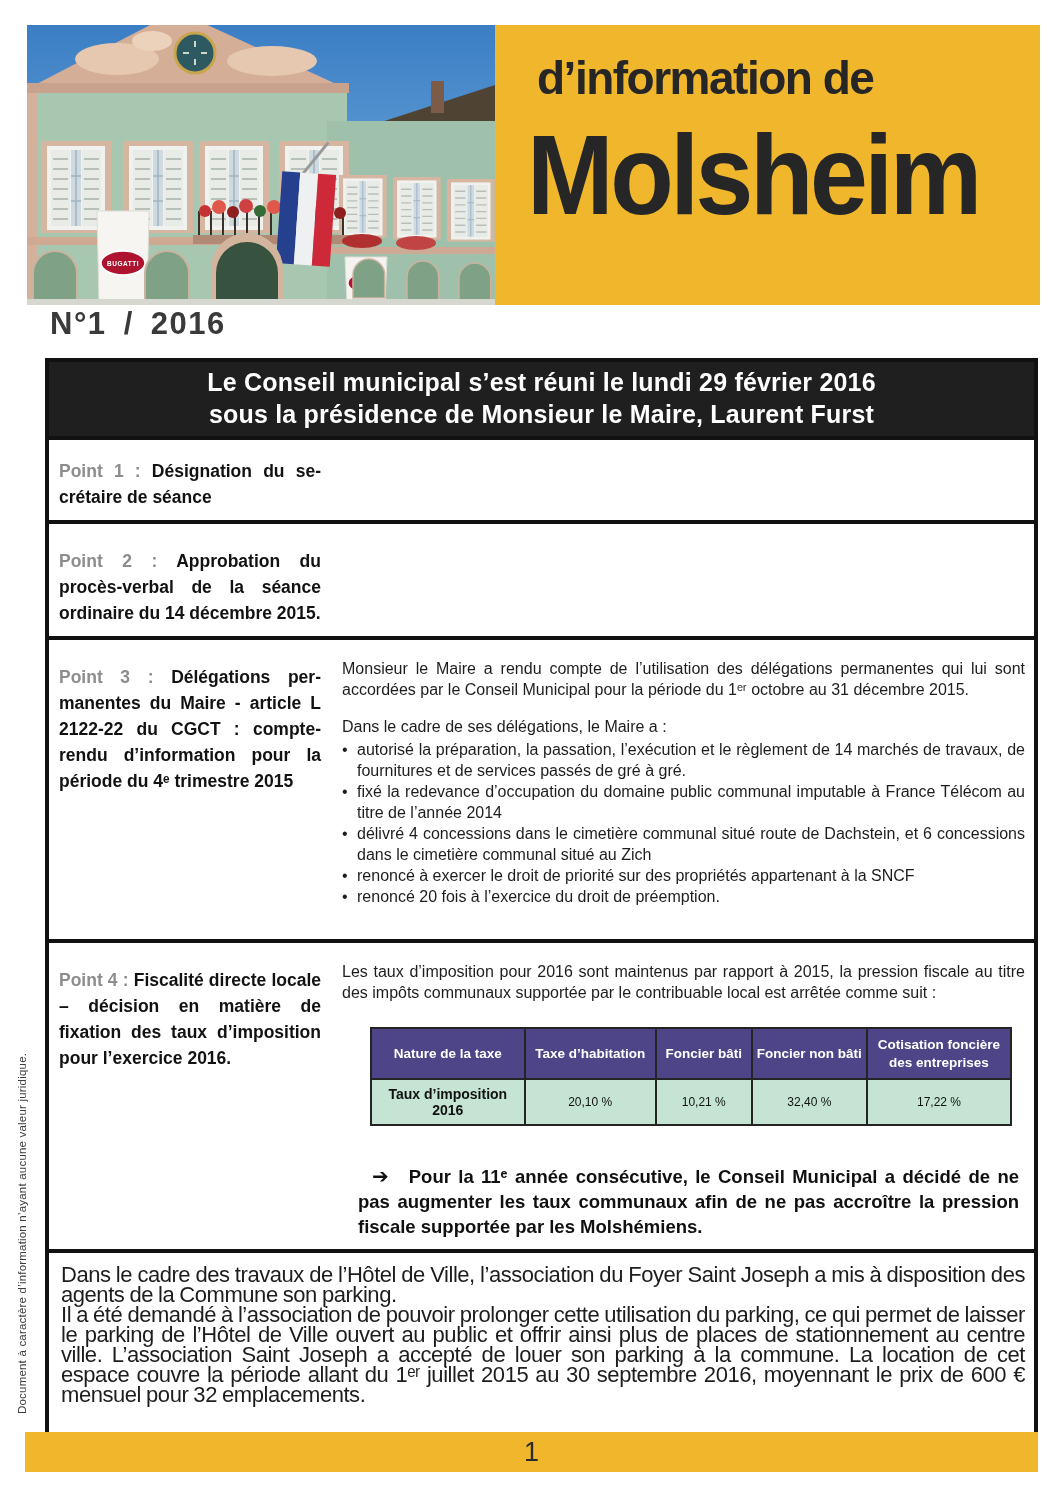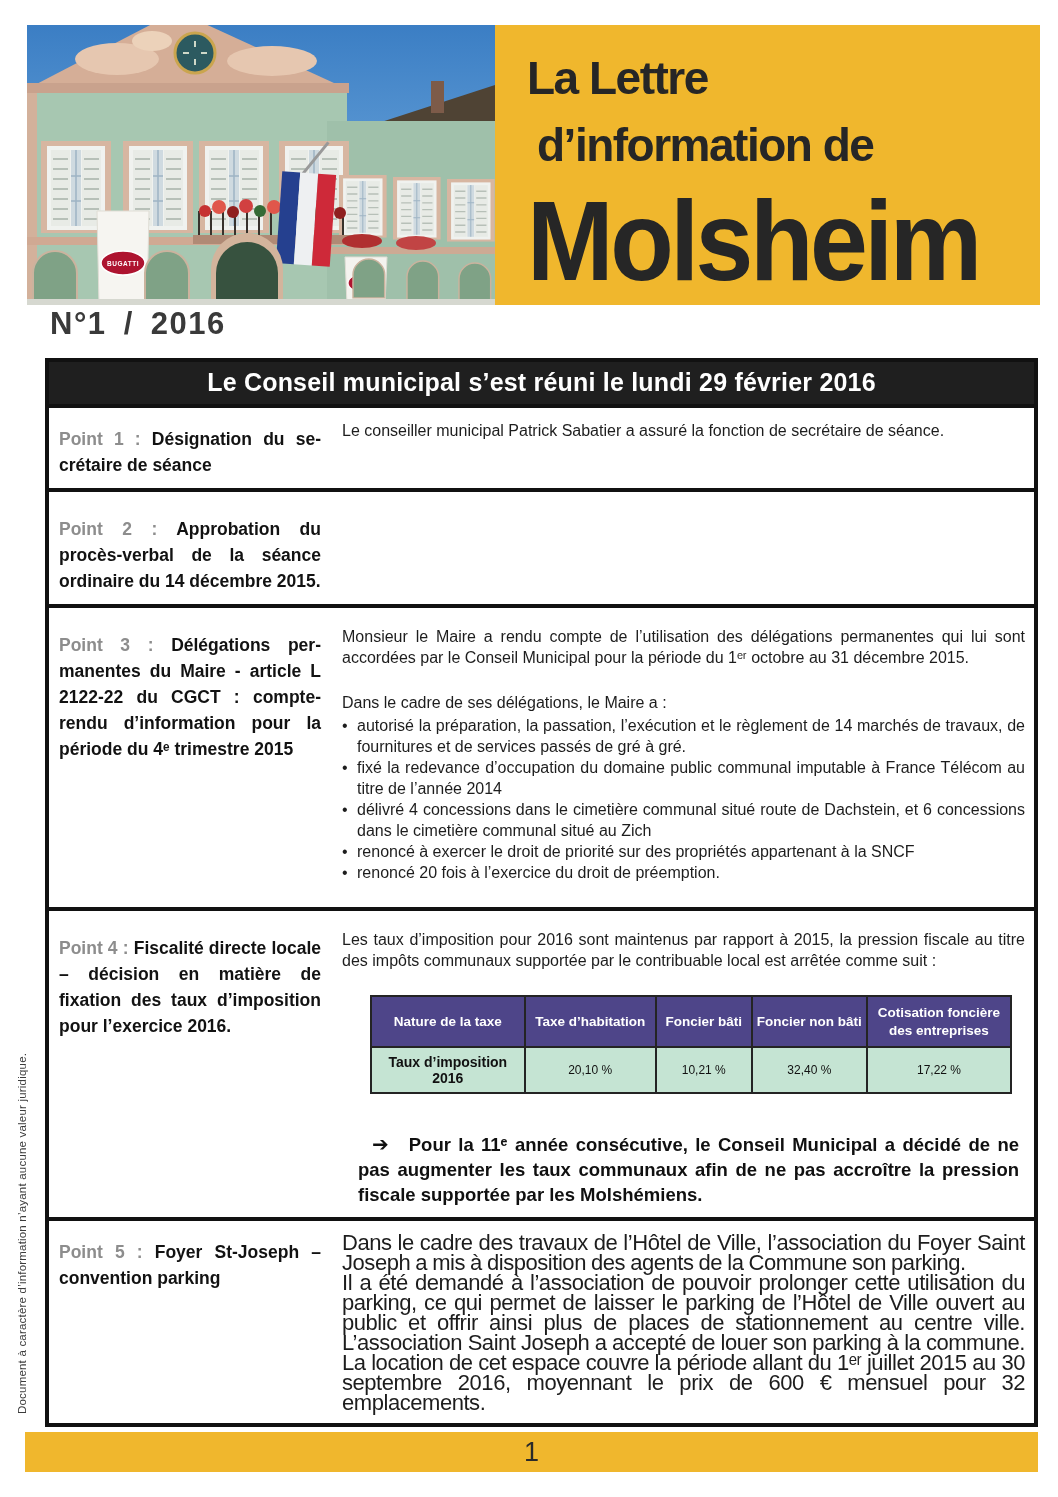--- a/index.html
+++ b/index.html
@@ -56,21 +56,21 @@
   .pt{font-size:17.5px;line-height:26px;font-weight:bold;color:#121212;text-align:justify;hyphens:manual;}
   .plabel{color:var(--label-gray,#8D8D8D);}
   .body-text{font-size:16px;line-height:21px;color:#1d1d1d;text-align:justify;}
   .r1{min-height:70px;}
   .r2{min-height:113px;}
   .r3{min-height:303px;}
   .r4{min-height:293px;}
   .r5{min-height:193px;}
   .r2 .cell-left,.r3 .cell-left,.r4 .cell-left{padding-top:24px;}
   .r2 .cell-right,.r3 .cell-right,.r4 .cell-right{padding-top:18px;}
-  .mt8{margin-top:24px;}
+  .mt8{margin-top:16px;}
 
   
   .bullets{list-style:none;margin-top:2px;}
   .bullets li{display:flex;font-size:16px;line-height:21px;color:#1d1d1d;}
   .bullets .b{width:15px;flex:none;}
   .bullets .btext{flex:1;text-align:justify;}
 
   
   .tax-table{
     border-collapse:collapse;margin:24px 0 2px 28px;width:642px;
@@ -225,40 +225,37 @@
               <use href="#arch"></use>
             </g>
           <g transform="translate(432,238) scale(0.72)">
               <use href="#arch"></use>
             </g>
         </g>
         <rect x="0" y="274" width="468" height="6" fill="#d6d8d0"></rect>
       </svg>
     </div>
     <div class="mast-right">
-      <div class="mast-line">La Lettre</div>
       <div class="mast-line mast-line2">d’information de</div>
       <div class="mast-city">Molsheim</div>
     </div>
   </header>
 
   <div class="issue">N°1 / 2016</div>
 
   <main class="doc">
 
     <div class="session-banner">
       <div>Le Conseil municipal s’est réuni le lundi 29 février 2016</div>
+      <div>sous la présidence de Monsieur le Maire, Laurent Furst</div>
     </div>
 
     <section class="point-row r1">
       <div class="cell-left">
         <p class="pt"><span class="plabel">Point 1 :</span> <span>Désignation du se­crétaire de séance</span></p>
-      </div>
-      <div class="cell-right">
-        <p class="body-text">Le conseiller municipal Patrick Sabatier a assuré la fonction de secrétaire de séance.</p>
       </div>
     </section>
 
     <section class="point-row r2">
       <div class="cell-left">
         <p class="pt"><span class="plabel">Point 2 :</span> <span>Approbation du procès-verbal de la séance ordinaire du 14 décembre 2015.</span></p>
       </div>
     </section>
 
     <section class="point-row r3">
@@ -319,23 +316,20 @@
               <td>17,22 %</td>
             </tr>
           </tbody>
         </table>
 
         <p class="note"><span class="arr">➔</span><span>Pour la 11ᵉ année consécutive, le Conseil Municipal a décidé de ne pas augmenter les taux communaux afin de ne pas accroître la pression fiscale supportée par les Molshémiens.</span></p>
       </div>
     </section>
 
     <section class="point-row r5">
-      <div class="cell-left">
-        <p class="pt"><span class="plabel">Point 5 :</span> <span>Foyer St-Joseph – convention parking</span></p>
-      </div>
       <div class="cell-right">
         <p class="body-text cond">Dans le cadre des travaux de l’Hôtel de Ville, l’association du Foyer Saint Joseph a mis à disposition des agents de la Commune son parking.</p>
         <p class="body-text cond">Il a été demandé à l’association de pouvoir prolonger cette utilisation du parking, ce qui permet de laisser le parking de l’Hôtel de Ville ouvert au public et offrir ainsi plus de places de stationnement au centre ville. L’association Saint Joseph a accepté de louer son parking à la commune. La location de cet espace couvre la période allant du 1ᵉʳ juillet 2015 au 30 septembre 2016, moyennant le prix de 600 € mensuel pour 32 emplacements.</p>
       </div>
     </section>
 
   </main>
 
   <div class="side-note">Document à caractère d’information n’ayant aucune valeur juridique.</div>
 

